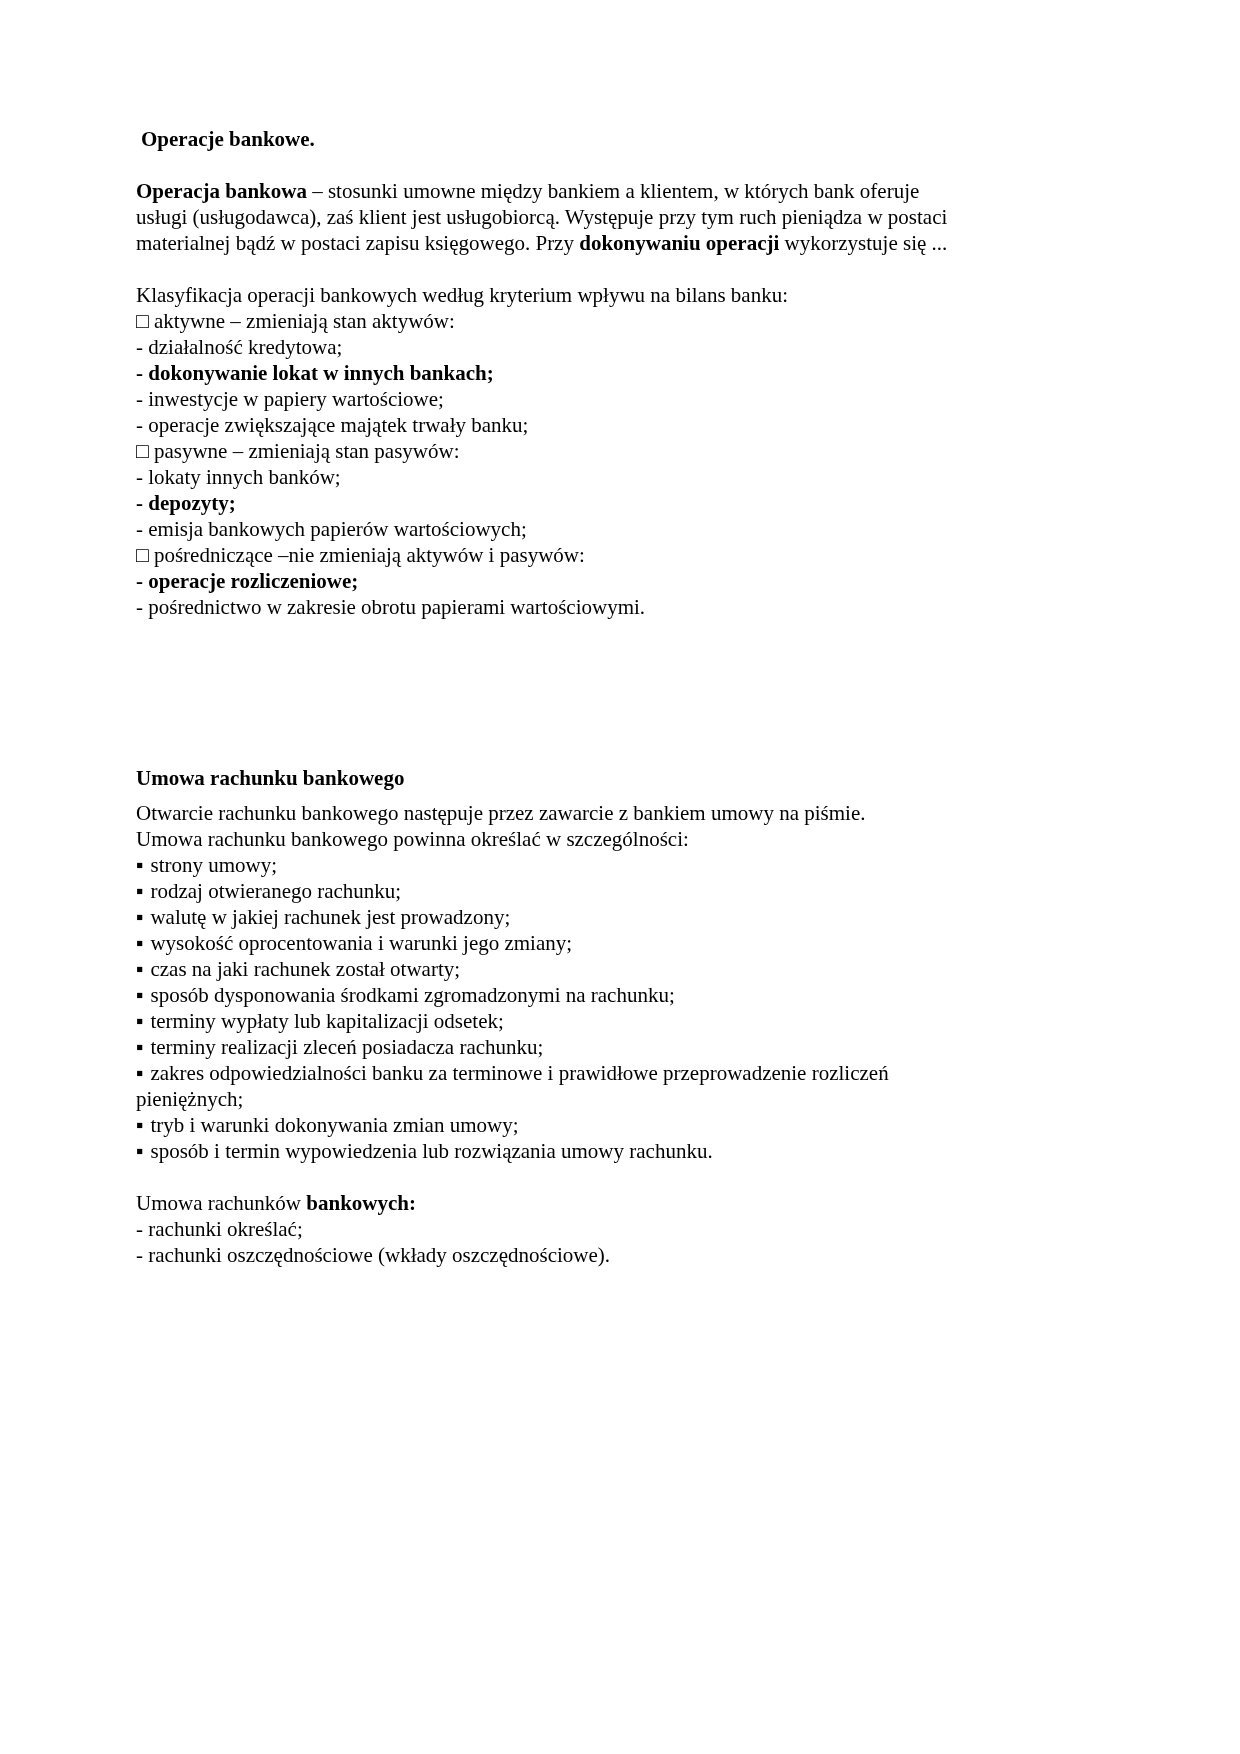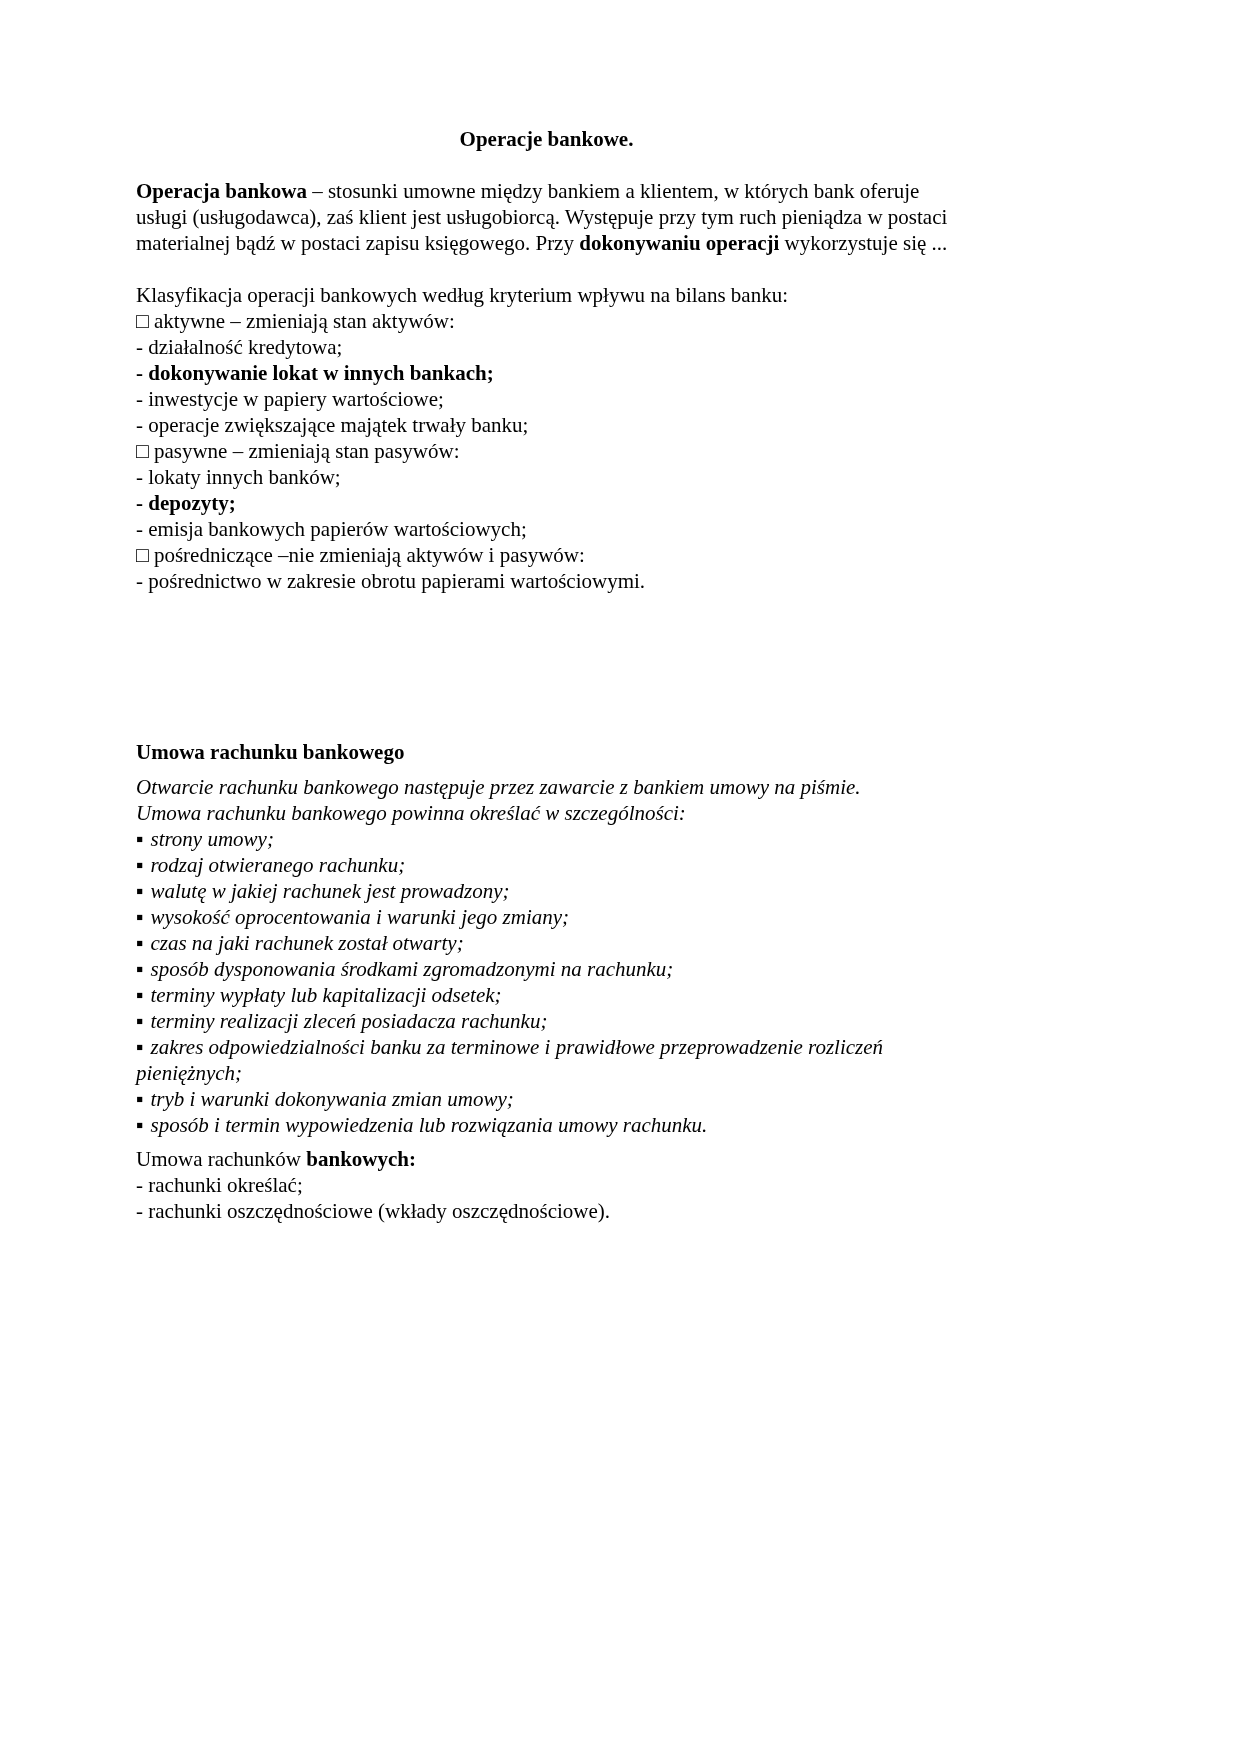--- a/index.html
+++ b/index.html
@@ -9,27 +9,27 @@
     width: 1240px;
     height: 1754px;
     background: #ffffff;
     color: #000000;
     font-family: "Liberation Serif", "DejaVu Serif", serif;
     font-size: 21px;
     line-height: 26px;
     padding: 126px 288px 0 136px;
     overflow: hidden;
   }
-  .doc-title { font-weight: bold; margin-bottom: 26px; padding-left: 5px; text-align: center; }
+  .doc-title { font-weight: bold; margin-bottom: 26px; padding-left: 5px; }
   .para { margin-bottom: 26px; }
   .b { font-weight: bold; }
   .line { white-space: normal; }
   .classification { margin-bottom: 145px; }
   .section-heading { font-weight: bold; margin-bottom: 9px; }
-  .bullets { margin-bottom: 8px; font-style: italic; }
+  .bullets { margin-bottom: 26px; }
   .bullet .dot { margin-right: 7px; }
 </style>
 </head>
 <body>
 
 <div class="page">
 
   <div class="doc-title">Operacje bankowe.</div>
 
   <div class="para">
@@ -41,20 +41,21 @@
     <div class="line">□ aktywne – zmieniają stan aktywów:</div>
     <div class="line">- działalność kredytowa;</div>
     <div class="line b">- dokonywanie lokat w innych bankach;</div>
     <div class="line">- inwestycje w papiery wartościowe;</div>
     <div class="line">- operacje zwiększające majątek trwały banku;</div>
     <div class="line">□ pasywne – zmieniają stan pasywów:</div>
     <div class="line">- lokaty innych banków;</div>
     <div class="line b">- depozyty;</div>
     <div class="line">- emisja bankowych papierów wartościowych;</div>
     <div class="line">□ pośredniczące –nie zmieniają aktywów i pasywów:</div>
+    <div class="line b">- operacje rozliczeniowe;</div>
     <div class="line">- pośrednictwo w zakresie obrotu papierami wartościowymi.</div>
   </div>
 
   <div class="section-heading">Umowa rachunku bankowego</div>
 
   <div class="bullets">
     <div class="line">Otwarcie rachunku bankowego następuje przez zawarcie z bankiem umowy na piśmie.</div>
     <div class="line">Umowa rachunku bankowego powinna określać w szczególności:</div>
     <div class="line bullet"><span class="dot">▪</span><span>strony umowy;</span></div>
     <div class="line bullet"><span class="dot">▪</span><span>rodzaj otwieranego rachunku;</span></div>

